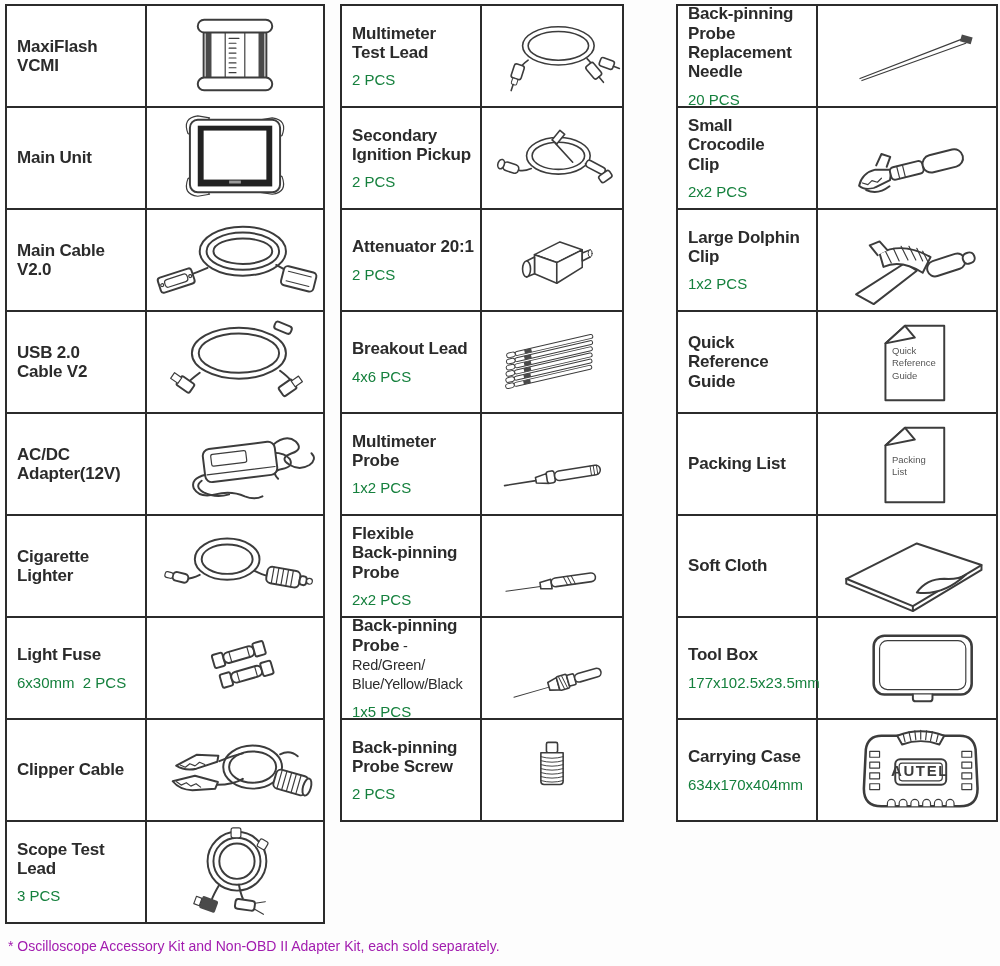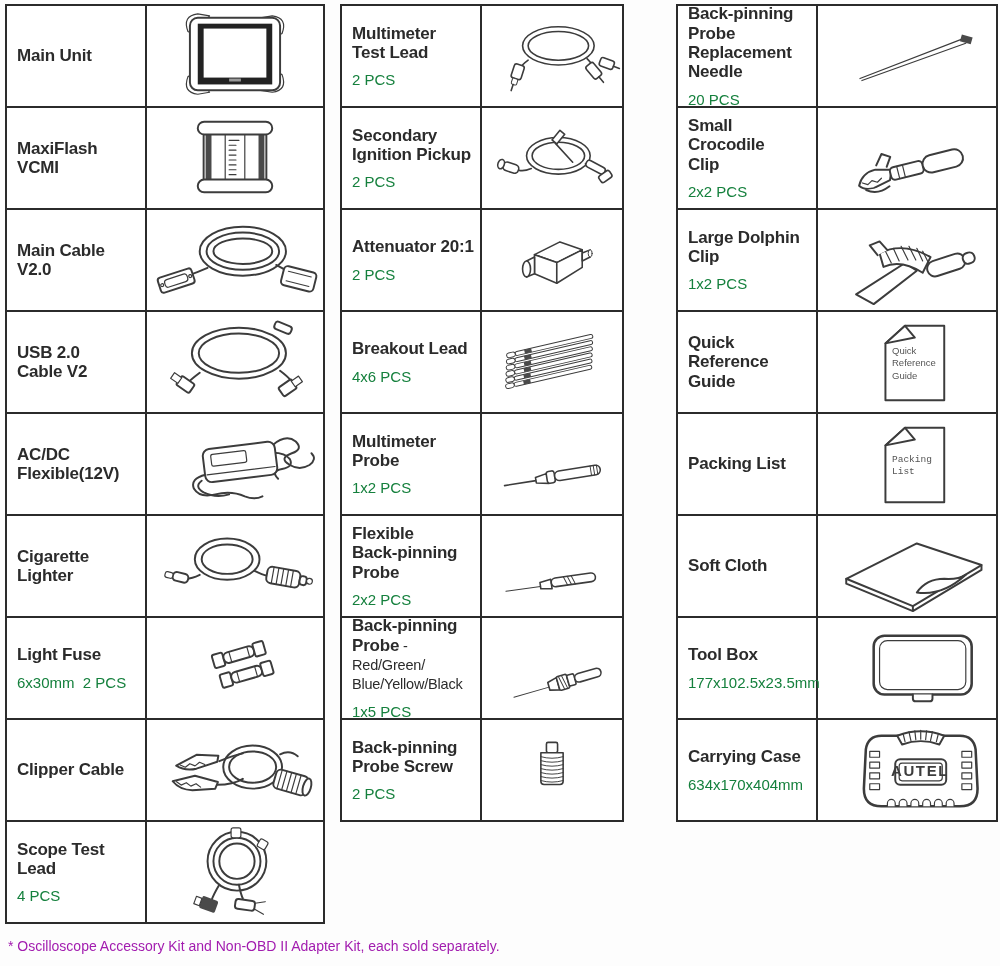--- a/index.html
+++ b/index.html
@@ -24,72 +24,72 @@
   .iqty{font-size:15px;line-height:1.15;margin-top:9px;white-space:pre-wrap;color:#15803d;}
   .note{position:absolute;left:8px;top:938px;font-size:14px;color:#a21caf;}
   svg{display:block;}
   .s{stroke:#3c3c3c;stroke-width:2;fill:none;stroke-linecap:round;stroke-linejoin:round;}
   .sf{fill:#fff;}
   .sd{fill:#4a4a4a;stroke:none;}
   .w1{stroke-width:1.2;}
   .w3{stroke-width:2.6;}
   .doc-text{position:absolute;left:74px;font-size:9.5px;line-height:1.3;color:#555;white-space:pre-line;}
   .doc-text-3{top:33px;}
-  .doc-text-2{top:40px;font-family:Liberation Mono, monospace;}
+  .doc-text-2{top:40px;}
   .case-brand{
     position:absolute;left:102px;top:50px;transform:translate(-50%,-50%);
     font-weight:bold;font-size:15px;letter-spacing:1.6px;color:#3c3c3c;
   }
 </style>
 </head>
 <body>
 
 <div class="tbl tbl-left">
 
   <div class="row">
     <div class="cell-label">
-      <div class="iname">Main Unit</div>
-    </div>
-    <div class="cell-img">
-      <svg viewBox="0 0 176 100" width="174" height="98">
-        <g class="s w1">
-          <path class="sf" d="M40 24 q-6 -16 10 -18 l12 2 -14 20 z"></path>
-          <path class="sf" d="M126 8 q16 2 10 18 l-8 4 -14 -20 z"></path>
-          <path class="sf" d="M40 70 q-6 16 10 18 l12 -2 -14 -20 z"></path>
-          <path class="sf" d="M126 86 q16 -2 10 -18 l-8 -4 -14 20 z"></path>
-        </g>
-        <rect class="sf s" x="42" y="10" width="92" height="74" rx="8"></rect>
-        <rect x="50" y="16" width="76" height="62" fill="#222"></rect>
-        <rect x="56" y="21" width="64" height="50" fill="#fff"></rect>
-        <rect x="82" y="72" width="12" height="3" fill="#999"></rect>
-      </svg>
-    </div>
-  </div>
-
-  <div class="row">
-    <div class="cell-label">
       <div class="iname">MaxiFlash VCMI</div>
     </div>
     <div class="cell-img">
       <svg viewBox="0 0 176 100" width="174" height="98">
         <rect class="sf s" x="56" y="22" width="64" height="52"></rect>
         <rect class="sd" x="58" y="25" width="6" height="46"></rect>
         <rect class="sd" x="112" y="25" width="6" height="46"></rect>
         <rect class="sf s w1" x="78" y="25" width="20" height="46"></rect>
         <g class="s w1">
           <path d="M82 31 h10 M82 36 h7 M82 41 h7 M82 46 h7 M82 51 h7 M82 56 h7 M82 61 h7 M82 66 h7"></path>
         </g>
         <rect class="sf s" x="50" y="12" width="76" height="13" rx="6.5"></rect>
         <rect class="sf s" x="50" y="71" width="76" height="13" rx="6.5"></rect>
       </svg>
     </div>
   </div>
 
   <div class="row">
     <div class="cell-label">
+      <div class="iname">Main Unit</div>
+    </div>
+    <div class="cell-img">
+      <svg viewBox="0 0 176 100" width="174" height="98">
+        <g class="s w1">
+          <path class="sf" d="M40 24 q-6 -16 10 -18 l12 2 -14 20 z"></path>
+          <path class="sf" d="M126 8 q16 2 10 18 l-8 4 -14 -20 z"></path>
+          <path class="sf" d="M40 70 q-6 16 10 18 l12 -2 -14 -20 z"></path>
+          <path class="sf" d="M126 86 q16 -2 10 -18 l-8 -4 -14 20 z"></path>
+        </g>
+        <rect class="sf s" x="42" y="10" width="92" height="74" rx="8"></rect>
+        <rect x="50" y="16" width="76" height="62" fill="#222"></rect>
+        <rect x="56" y="21" width="64" height="50" fill="#fff"></rect>
+        <rect x="82" y="72" width="12" height="3" fill="#999"></rect>
+      </svg>
+    </div>
+  </div>
+
+  <div class="row">
+    <div class="cell-label">
       <div class="iname">Main Cable V2.0</div>
     </div>
     <div class="cell-img">
       <svg viewBox="0 0 176 100" width="174" height="98">
         <g class="s">
           <ellipse cx="96" cy="40" rx="44" ry="25"></ellipse>
           <ellipse cx="96" cy="40" rx="37" ry="19"></ellipse>
           <ellipse cx="96" cy="40" rx="30" ry="13"></ellipse>
           <path d="M60 57 Q48 62 42 64"></path>
           <path d="M130 54 Q138 58 142 61"></path>
@@ -129,21 +129,21 @@
           <rect class="sf s" x="134" y="66" width="16" height="11" rx="2"></rect>
           <rect class="sf s w1" x="149" y="68" width="9" height="7"></rect>
         </g>
       </svg>
     </div>
   </div>
 
   <div class="row">
     <div class="cell-label">
       <div class="iname">AC/DC
-Flexible(12V)</div>
+Adapter(12V)</div>
     </div>
     <div class="cell-img">
       <svg viewBox="0 0 176 100" width="174" height="98">
         <g class="s">
           <path d="M126 30 q14 -12 24 -4 q8 8 -4 12 q-14 5 -2 12 q10 6 20 0 q8 -6 2 -12"></path>
           <path d="M120 38 q18 -2 24 6 q4 8 -8 10 q-12 2 -4 10"></path>
           <path d="M58 60 q-16 4 -12 14 q6 10 22 6 q16 -4 30 2 q10 4 18 0"></path>
           <path d="M54 66 q-8 6 2 12 q12 6 26 2"></path>
         </g>
         <g transform="rotate(-7 92 46)">
@@ -228,21 +228,21 @@
           <path class="s w1" d="M133 52 v20 M138 52 v20 M143 52 v20 M148 52 v20 M153 52 v20"></path>
           <ellipse class="sf s" cx="162" cy="62" rx="4" ry="9"></ellipse>
         </g>
       </svg>
     </div>
   </div>
 
   <div class="row">
     <div class="cell-label">
       <div class="iname">Scope Test Lead</div>
-      <div class="iqty">4 PCS</div>
+      <div class="iqty">3 PCS</div>
     </div>
     <div class="cell-img">
       <svg viewBox="0 0 176 100" width="174" height="98">
         <g class="s">
           <circle cx="90" cy="38" r="30"></circle>
           <circle cx="90" cy="38" r="24"></circle>
           <circle cx="90" cy="38" r="18"></circle>
           <path d="M72 62 q-6 10 -8 16 M92 62 q2 10 4 14"></path>
         </g>
         <rect class="sf s w1" x="84" y="4" width="10" height="10" rx="2"></rect>

